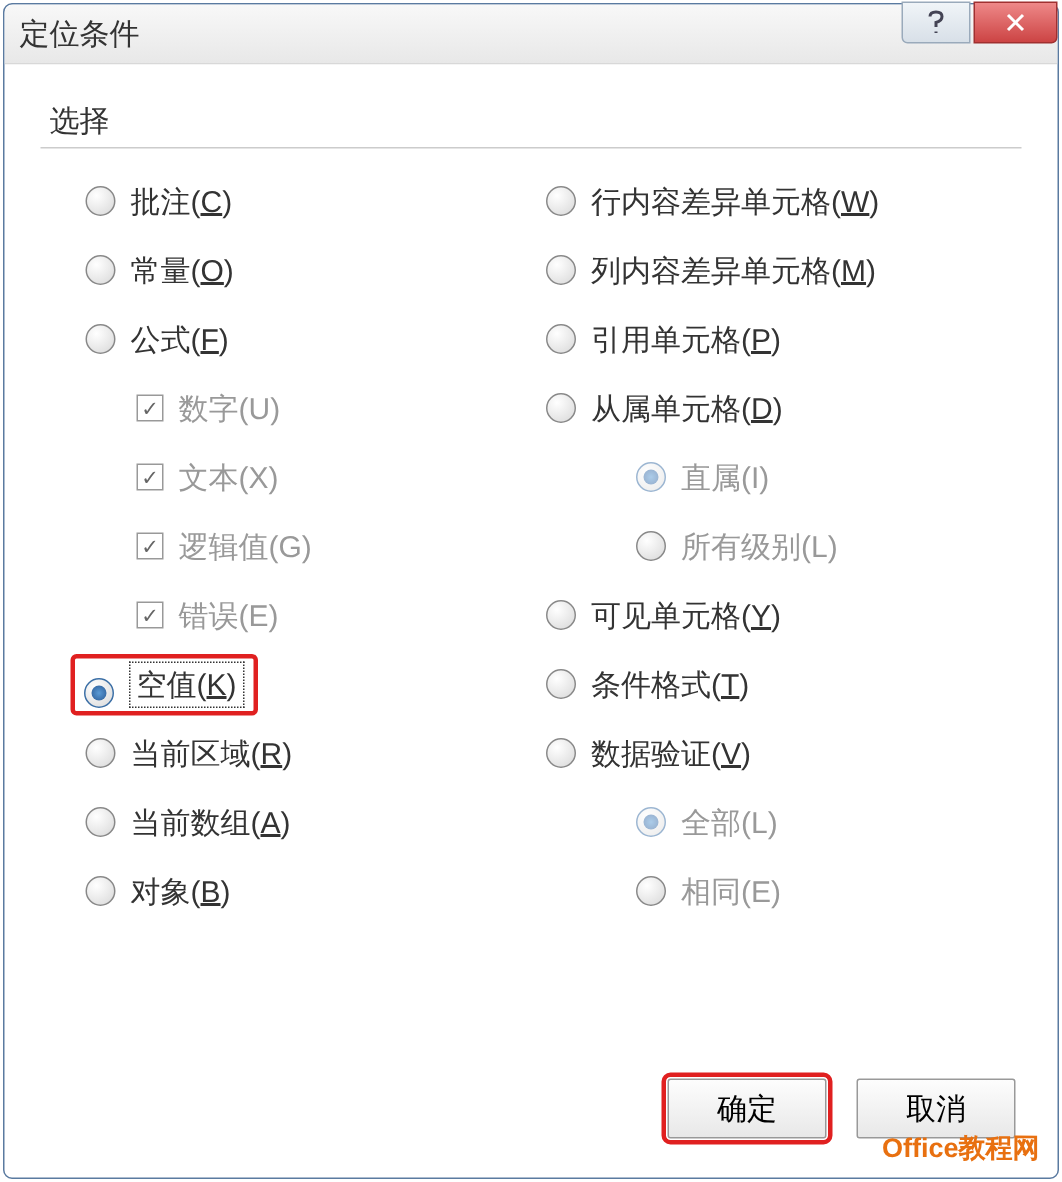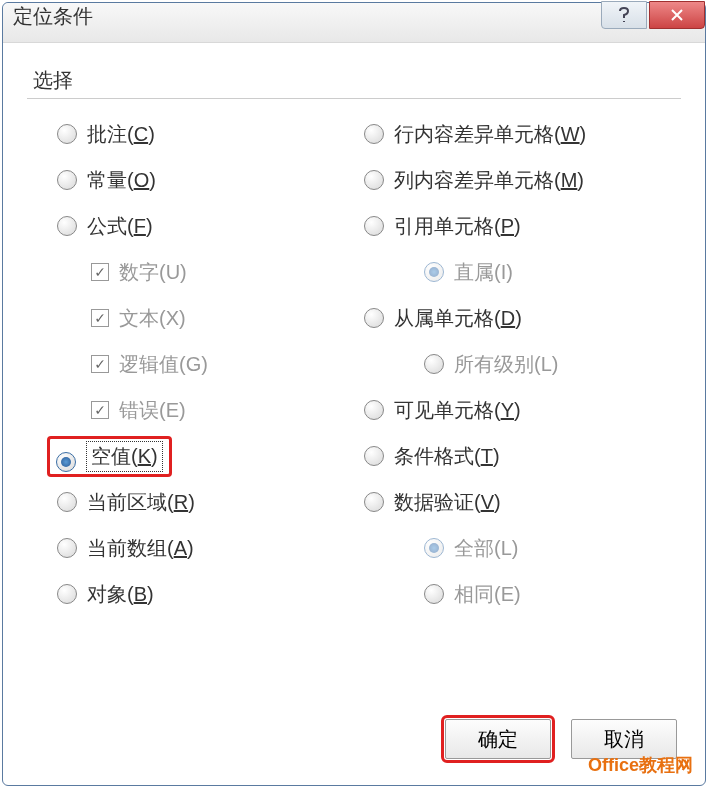--- a/index.html
+++ b/index.html
@@ -1,18 +1,18 @@
 <!DOCTYPE html>
 <html><head>
 <meta charset="utf-8">
 <style>
 *{box-sizing:border-box;margin:0;padding:0}
 body{font-family:"Microsoft YaHei","SimSun",sans-serif;background:#fff;width:708px;height:788px;overflow:hidden}
 .window{width:704px;height:784px;border:1px solid #5a7aa0;border-radius:6px;background:#fff;position:relative;margin:2px}
-.titlebar{height:40px;background:linear-gradient(to bottom,#f8f8f8,#e8e8e8);border-bottom:1px solid #d8d8d8;display:flex;align-items:flex-start;padding:0 10px;border-radius:6px 6px 0 0;position:relative}
+.titlebar{height:40px;background:linear-gradient(to bottom,#f8f8f8,#e8e8e8);border-bottom:1px solid #d8d8d8;display:flex;align-items:center;padding:0 10px;border-radius:6px 6px 0 0;position:relative}
 .title-text{font-size:20px;color:#333}
 .titlebar-buttons{position:absolute;right:0;top:-2px;display:flex}
 .titlebar-btn{width:46px;height:28px;display:flex;align-items:center;justify-content:center;cursor:pointer}
 .help-btn{background:linear-gradient(to bottom,#f0f4f8,#d8e0e8);border:1px solid #9aaabb;border-radius:0 0 0 4px}
 .close-btn{background:linear-gradient(to bottom,#e88,#c44);border:1px solid #a03030;border-radius:0 0 4px 0;margin-left:2px;width:56px}
 .close-btn svg{stroke:#fff;stroke-width:2}
 .help-btn svg{stroke:#445;stroke-width:2;fill:none}
 .content{padding:24px 24px 20px 24px}
 .fieldset-label{font-size:20px;color:#333;margin-bottom:4px;margin-left:6px}
 .fieldset-line{height:1px;background:#ccc;margin-bottom:12px}
@@ -116,27 +116,27 @@
             <span>行内容差异单元格(<span class="u">W</span>)</span>
           </div>
         <div class="row">
             <span class="radio"></span>
             <span>列内容差异单元格(<span class="u">M</span>)</span>
           </div>
         <div class="row">
             <span class="radio"></span>
             <span>引用单元格(<span class="u">P</span>)</span>
           </div>
+        <div class="row">
+            <span class="radio"></span>
+            <span>从属单元格(<span class="u">D</span>)</span>
+          </div>
         <div class="row sub2 disabled">
             <span class="radio sel" style="opacity:0.5"></span>
             <span>直属(I)</span>
-          </div>
-        <div class="row">
-            <span class="radio"></span>
-            <span>从属单元格(<span class="u">D</span>)</span>
           </div>
         <div class="row sub2 disabled">
             <span class="radio"></span>
             <span>所有级别(L)</span>
           </div>
         <div class="row">
             <span class="radio"></span>
             <span>可见单元格(<span class="u">Y</span>)</span>
           </div>
         <div class="row">

